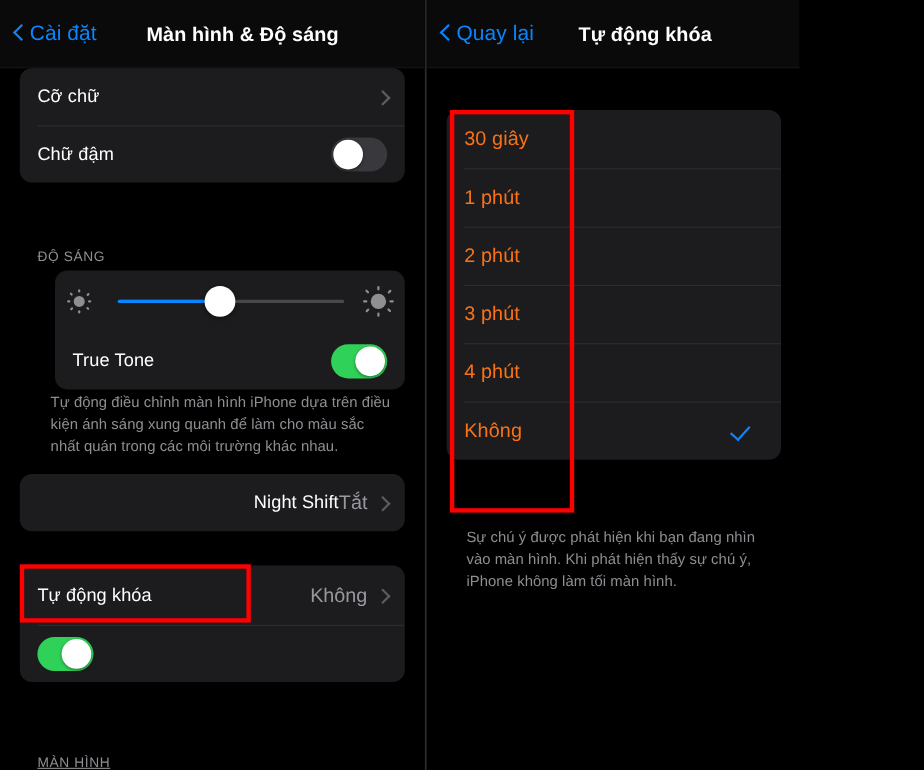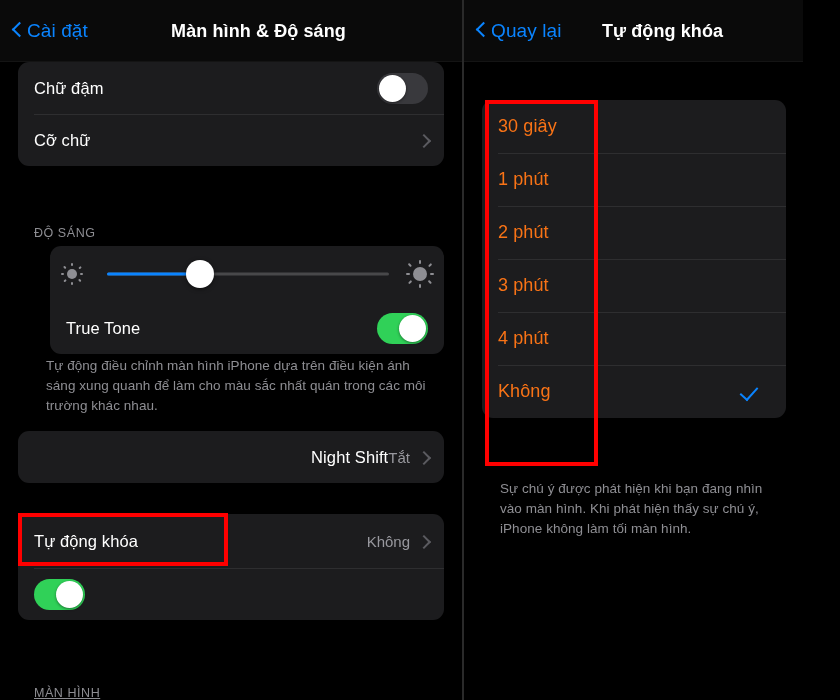--- a/index.html
+++ b/index.html
@@ -6,21 +6,21 @@
   html, body {
     width:840px; height:700px;
     background:#000;
     font-family:"Liberation Sans", sans-serif;
     -webkit-font-smoothing:antialiased;
     overflow:hidden;
   }
   .screens { position:relative; width:840px; height:700px; display:flex; }
 
   .panel { position:relative; height:700px; background:#000; overflow:hidden; }
-  .panel-left  { width:462px; }
+  .panel-left  { width:386px; }
   .panel-div   { width:2px; height:700px; background:#2a2a2a; }
   .panel-right { width:339px; }
 
   
   .navbar {
     position:relative; height:62px;
     background:#0a0a0a;
     display:flex; align-items:center;
     border-bottom:1px solid #141414;
   }
@@ -57,21 +57,21 @@
   }
   .row {
     position:relative; display:flex; align-items:center;
     height:52px; padding:0 16px;
   }
   .row + .row::after {
     content:""; position:absolute; left:16px; right:0; top:0;
     height:1px; background:#2e2e30;
   }
   .row-label { color:#fff; font-size:16.5px; letter-spacing:.1px; flex:1; }
-  .row-value { color:#98989e; font-size:15px; margin-right:9px; }
+  .row-value { color:#98989e; font-size:18px; margin-right:9px; }
   .chev-right { width:9px; height:15px; position:relative; flex:none; }
   .chev-right::before {
     content:""; position:absolute; left:0; top:3px;
     width:8px; height:8px;
     border-right:2px solid #5b5b60; border-top:2px solid #5b5b60;
     transform:rotate(45deg);
   }
 
   
   .toggle {
@@ -158,28 +158,28 @@
         <span class="chev-left"></span>
         <span>Cài đặt</span>
       </div>
       <div class="nav-title">Màn hình &amp; Độ sáng</div>
     </div>
 
     <div class="body-area">
 
       <div class="card" style="top:0px;">
         <div class="row">
+          <span class="row-label">Cỡ chữ</span>
+          <span class="chev-right"></span>
+        </div>
+        <div class="row">
           <span class="row-label">Chữ đậm</span>
           <span class="toggle off">
             <span class="knob"></span>
           </span>
-        </div>
-        <div class="row">
-          <span class="row-label">Cỡ chữ</span>
-          <span class="chev-right"></span>
         </div>
       </div>
 
       <div class="sect-header" style="top:164px;">ĐỘ SÁNG</div>
 
       <div class="card" style="top:184px;margin-left:32px;">
         <div class="slider-row">
 
           <span class="sun" style="left:11px; width:22px; height:22px;">
             <span class="sun-core" style="position:absolute; left:6px; top:6px; width:10px; height:10px;"></span>

